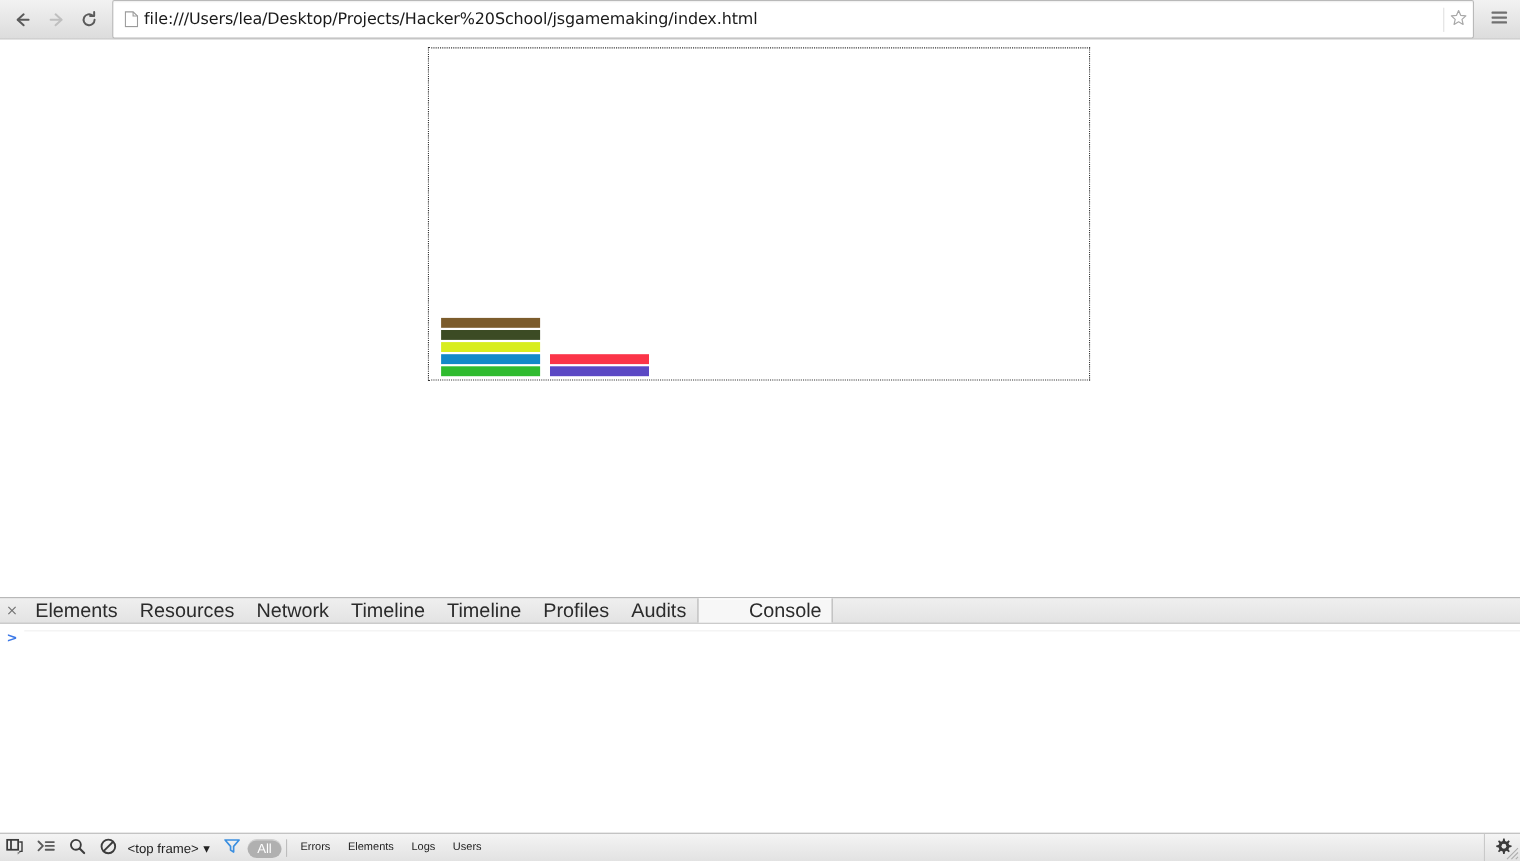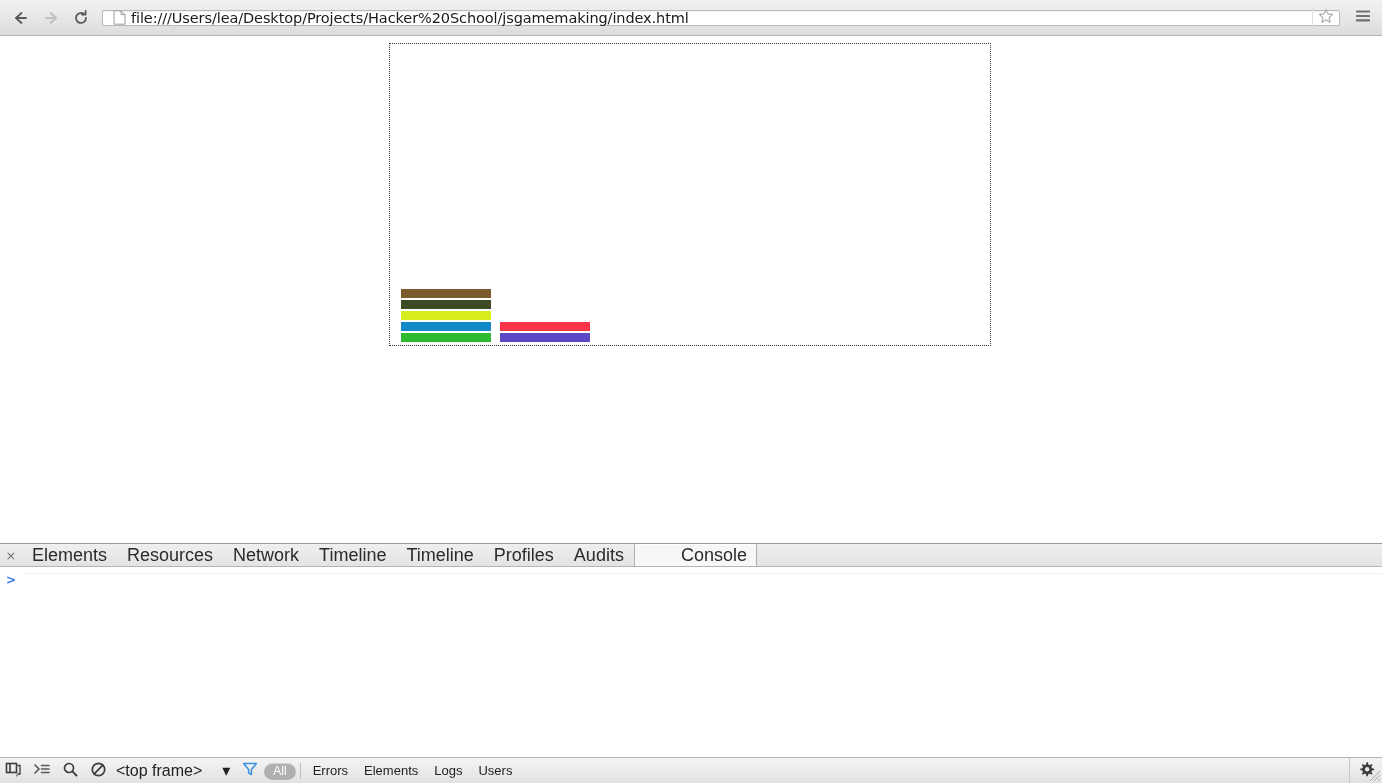--- a/index.html
+++ b/index.html
@@ -35,21 +35,21 @@
     display: flex;
     align-items: center;
     justify-content: center;
     flex: none;
   }
   .nav-btn svg { display: block; }
   #nav-back { margin-left: 6px; }
 
   #omnibox {
     flex: 1 1 auto;
-    height: 16px;
+    height: 35px;
     margin: 0 6px 0 6px;
     background: #ffffff;
     border: 1px solid #b9b9b9;
     border-radius: 2px;
     display: flex;
     align-items: center;
     box-sizing: border-box;
     box-shadow: inset 0 1px 1px rgba(0,0,0,0.06);
   }
   #page-icon {
@@ -212,23 +212,23 @@
     width: 28px;
     height: 25px;
     display: flex;
     align-items: center;
     justify-content: center;
     flex: none;
   }
   #frame-selector {
     display: flex;
     align-items: center;
-    gap: 20px;
+    gap: 4px;
     padding: 0 6px 0 4px;
-    font-size: 16px;
+    font-size: 12px;
     color: #222;
     white-space: nowrap;
   }
   .sb-sep {
     width: 1px;
     height: 16px;
     background: #bdbdbd;
     margin: 0 4px;
     flex: none;
   }
@@ -236,21 +236,21 @@
     background: #b0b0b0;
     color: #ffffff;
     border-radius: 9px;
     padding: 1px 9px 2px 9px;
     font-size: 12px;
     font-weight: normal;
     line-height: 14px;
     box-shadow: inset 0 1px 0 rgba(255,255,255,0.45);
   }
   .filter-label {
-    font-size: 13px;
+    font-size: 10px;
     color: #222;
     padding: 0 8px;
     white-space: nowrap;
   }
   #statusbar-spacer { flex: 1 1 auto; }
   #settings-gear {
     width: 32px;
     height: 25px;
     display: flex;
     align-items: center;

